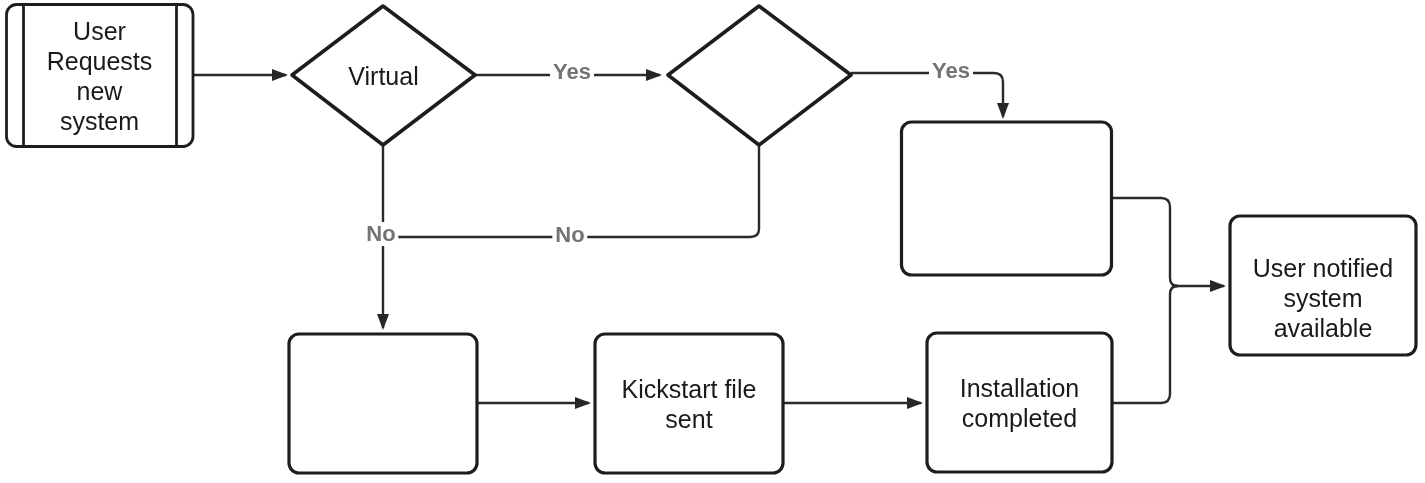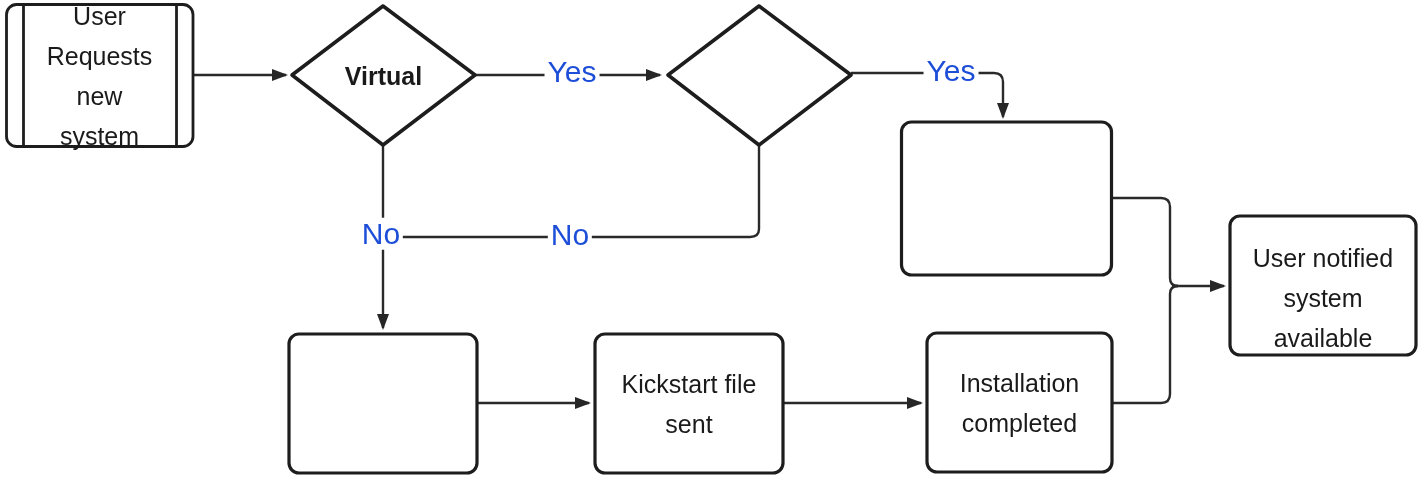--- a/index.html
+++ b/index.html
@@ -13,31 +13,31 @@
   }
   .stage svg { position: absolute; left: 0; top: 0; }
   .node-label {
     position: absolute;
     display: flex;
     align-items: center;
     justify-content: center;
     text-align: center;
     white-space: pre-line;
     font-size: 25px;
-    line-height: 40px;
+    line-height: 30px;
     color: #1a1a1a;
     pointer-events: none;
   }
   .edge-label {
     position: absolute;
     transform: translate(-50%, -54%);
-    font-size: 30px;
-    font-weight: normal;
+    font-size: 22px;
+    font-weight: bold;
     line-height: 1;
-    color: #1d4ed8;
+    color: #737373;
     background: #ffffff;
     padding: 1px 3px;
     pointer-events: none;
   }
   .shape { fill: #ffffff; stroke: #1d1d1d; }
   .rect-shape { stroke-width: 3.2; }
   .diamond-shape { stroke-width: 3.6; stroke-linejoin: round; }
   .sub-shape { stroke-width: 2.8; }
   .conn { fill: none; stroke: #2a2a2a; stroke-width: 2.4; }
 </style>
@@ -75,21 +75,21 @@
     <rect class="shape rect-shape" x="289" y="334" width="188" height="139" rx="10"></rect>
     <rect class="shape rect-shape" x="595" y="334" width="188" height="139" rx="10"></rect>
     <rect class="shape rect-shape" x="927" y="333" width="185" height="139" rx="10"></rect>
     <rect class="shape rect-shape" x="1230" y="216" width="186" height="139" rx="10"></rect>
   </svg>
 
   <div class="node-label" style="left:23px; top:5px; width:153px; height:142px;">User
 Requests
 new
 system</div>
-  <div class="node-label" style="left:292px; top:6px; width:183px; height:139px;font-weight:bold;">Virtual</div>
+  <div class="node-label" style="left:292px; top:6px; width:183px; height:139px;">Virtual</div>
   <div class="node-label" style="left:595px; top:334px; width:188px; height:139px;">Kickstart file
 sent</div>
   <div class="node-label" style="left:927px; top:333px; width:185px; height:139px;">Installation
 completed</div>
   <div class="node-label" style="left:1230px; top:216px; width:186px; height:164px;text-align:center;">User notified
 system
 available</div>
 
   <span class="edge-label" style="left:572px; top:73px;">Yes</span>
   <span class="edge-label" style="left:381px; top:235px;">No</span>

